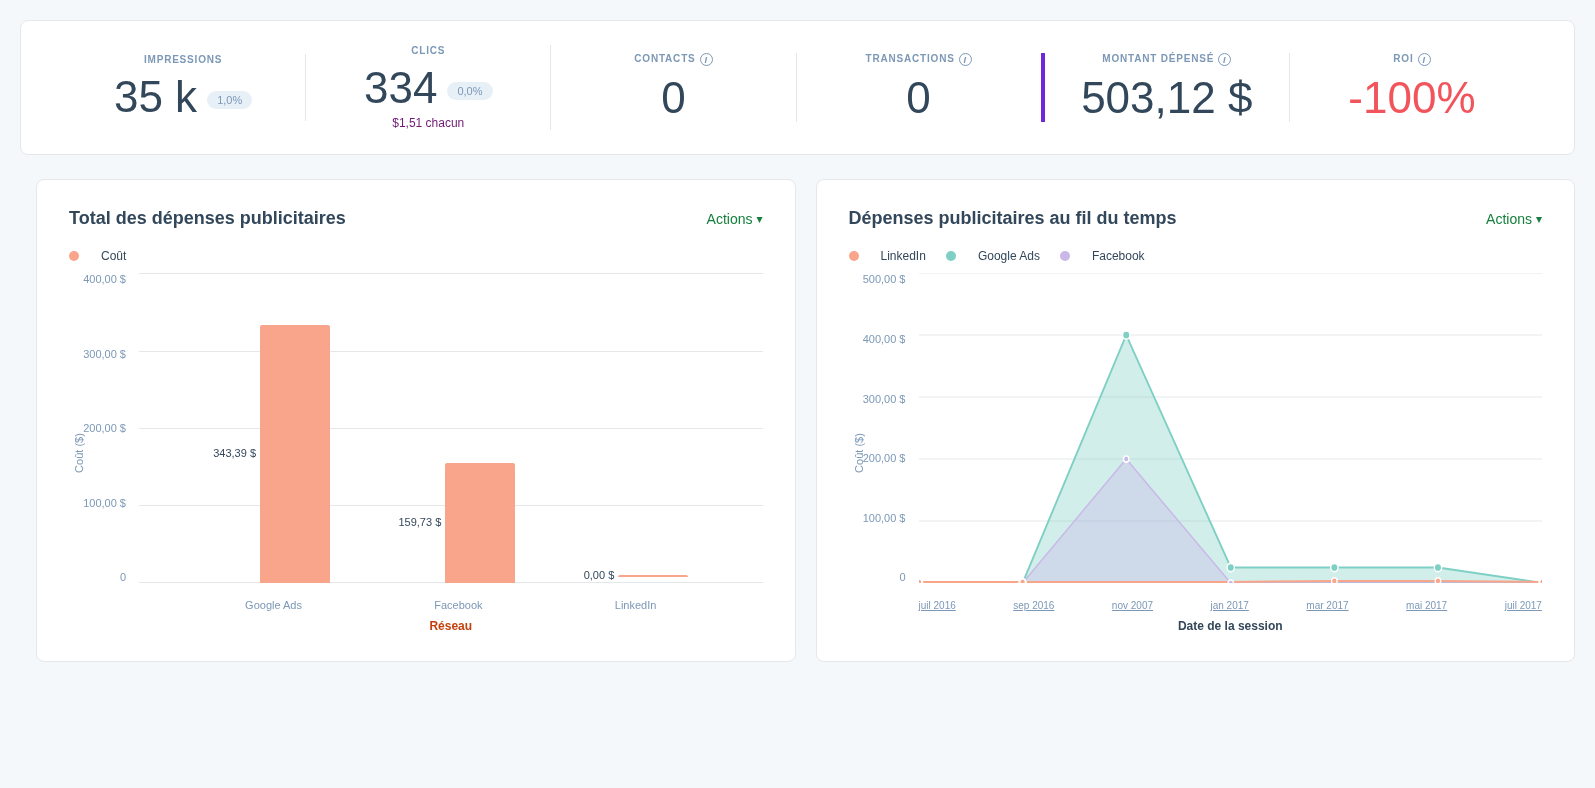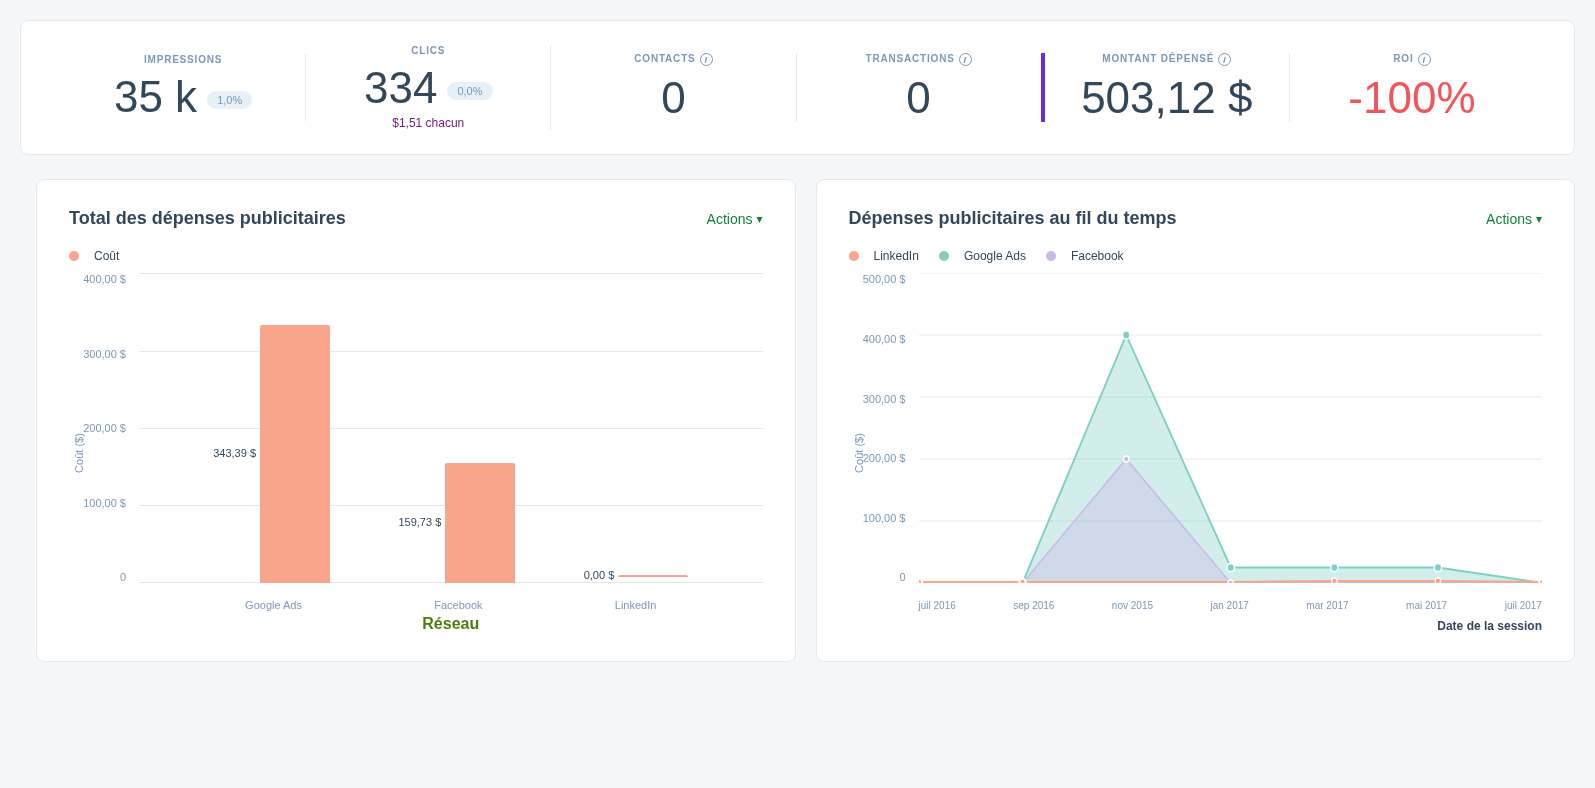--- a/index.html
+++ b/index.html
@@ -146,21 +146,21 @@
       display: flex;
       gap: 20px;
       margin-bottom: 10px;
       font-size: 12px;
       color: #33475b;
     }
 
     .legend-item {
       display: flex;
       align-items: center;
-      gap: 15px;
+      gap: 22px;
       text-align: right;
     }
 
     .legend-dot {
       width: 10px;
       height: 10px;
       border-radius: 50%;
     }
 
     
@@ -249,38 +249,39 @@
     }
 
     .x-label {
       font-size: 11px;
       color: #7c98b6;
       margin-top: 6px;
     }
 
     .x-axis-title {
       text-align: center;
-      font-size: 16px;
+      font-size: 12px;
       font-weight: 600;
-      color: #4d7c0f;
+      color: #c2410c;
       margin-top: 4px;
     }
 
     
     .line-chart-area {
       position: relative;
       height: 360px;
       padding-left: 70px;
       padding-bottom: 50px;
     }
 
     .x-time-label {
       font-size: 10px;
       color: #7c98b6;
       text-align: center;
+      text-decoration: underline;
     }
 
     .y-axis-right {
       position: absolute;
       left: 0;
       top: 0;
       bottom: 50px;
       width: 65px;
       display: flex;
       flex-direction: column-reverse;
@@ -474,27 +475,27 @@
           <circle cx="0" cy="299" r="3" fill="#f8a58c" stroke="#fff" stroke-width="1.5"></circle>
           <circle cx="113" cy="299" r="3" fill="#f8a58c" stroke="#fff" stroke-width="1.5"></circle>
           <circle cx="453" cy="298" r="3" fill="#f8a58c" stroke="#fff" stroke-width="1.5"></circle>
           <circle cx="566" cy="298" r="3" fill="#f8a58c" stroke="#fff" stroke-width="1.5"></circle>
           <circle cx="680" cy="299" r="3" fill="#f8a58c" stroke="#fff" stroke-width="1.5"></circle>
         </svg>
 
         <div style="position:absolute; bottom:22px; left:70px; right:0; display:flex; justify-content:space-between;">
           <span class="x-time-label">juil 2016</span>
           <span class="x-time-label">sep 2016</span>
-          <span class="x-time-label">nov 2015</span>
+          <span class="x-time-label">nov 2007</span>
           <span class="x-time-label">jan 2017</span>
           <span class="x-time-label">mar 2017</span>
           <span class="x-time-label">mai 2017</span>
           <span class="x-time-label">juil 2017</span>
         </div>
 
-        <div class="x-axis-title" style="position:absolute; bottom:0; left:70px; right:0; text-align:right; font-size:12px; font-weight:600; color:#33475b;">Date de la session</div>
+        <div class="x-axis-title" style="position:absolute; bottom:0; left:70px; right:0; text-align:center; font-size:12px; font-weight:600; color:#33475b;">Date de la session</div>
         <div class="y-axis-title" style="position:absolute; left:-10px; top:50%; transform:translateY(-50%) rotate(-90deg); font-size:11px; color:#7c98b6; white-space:nowrap;">Coût ($)</div>
       </div>
     </div>
 
   </div>
 
 </div>
 
 </body></html>

